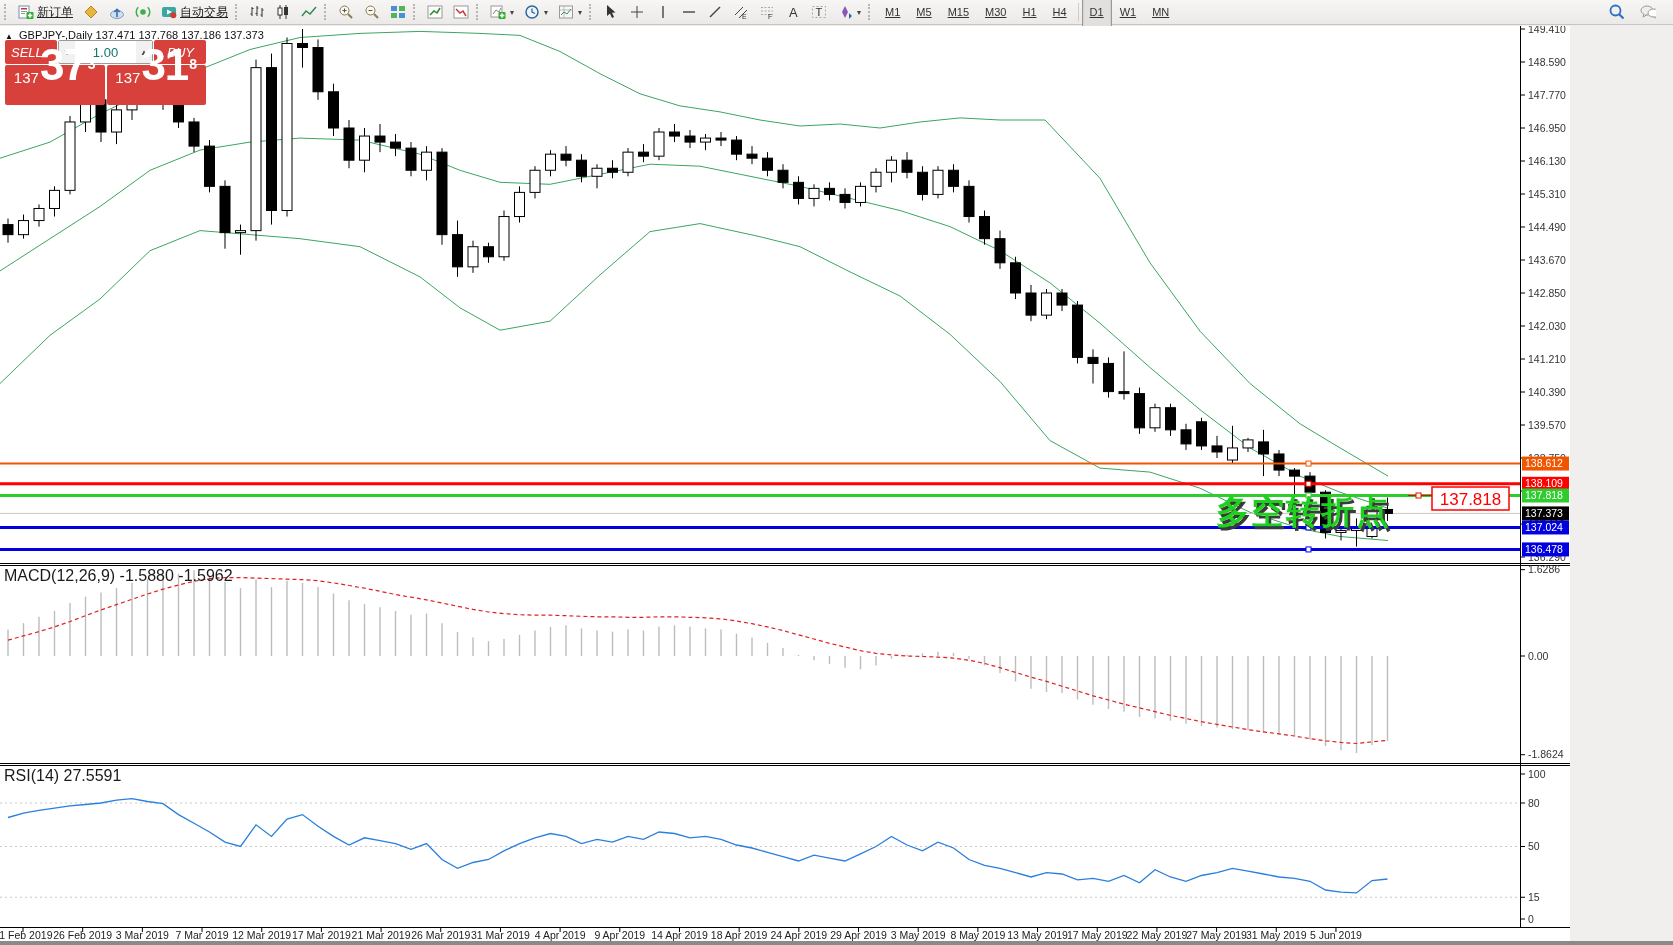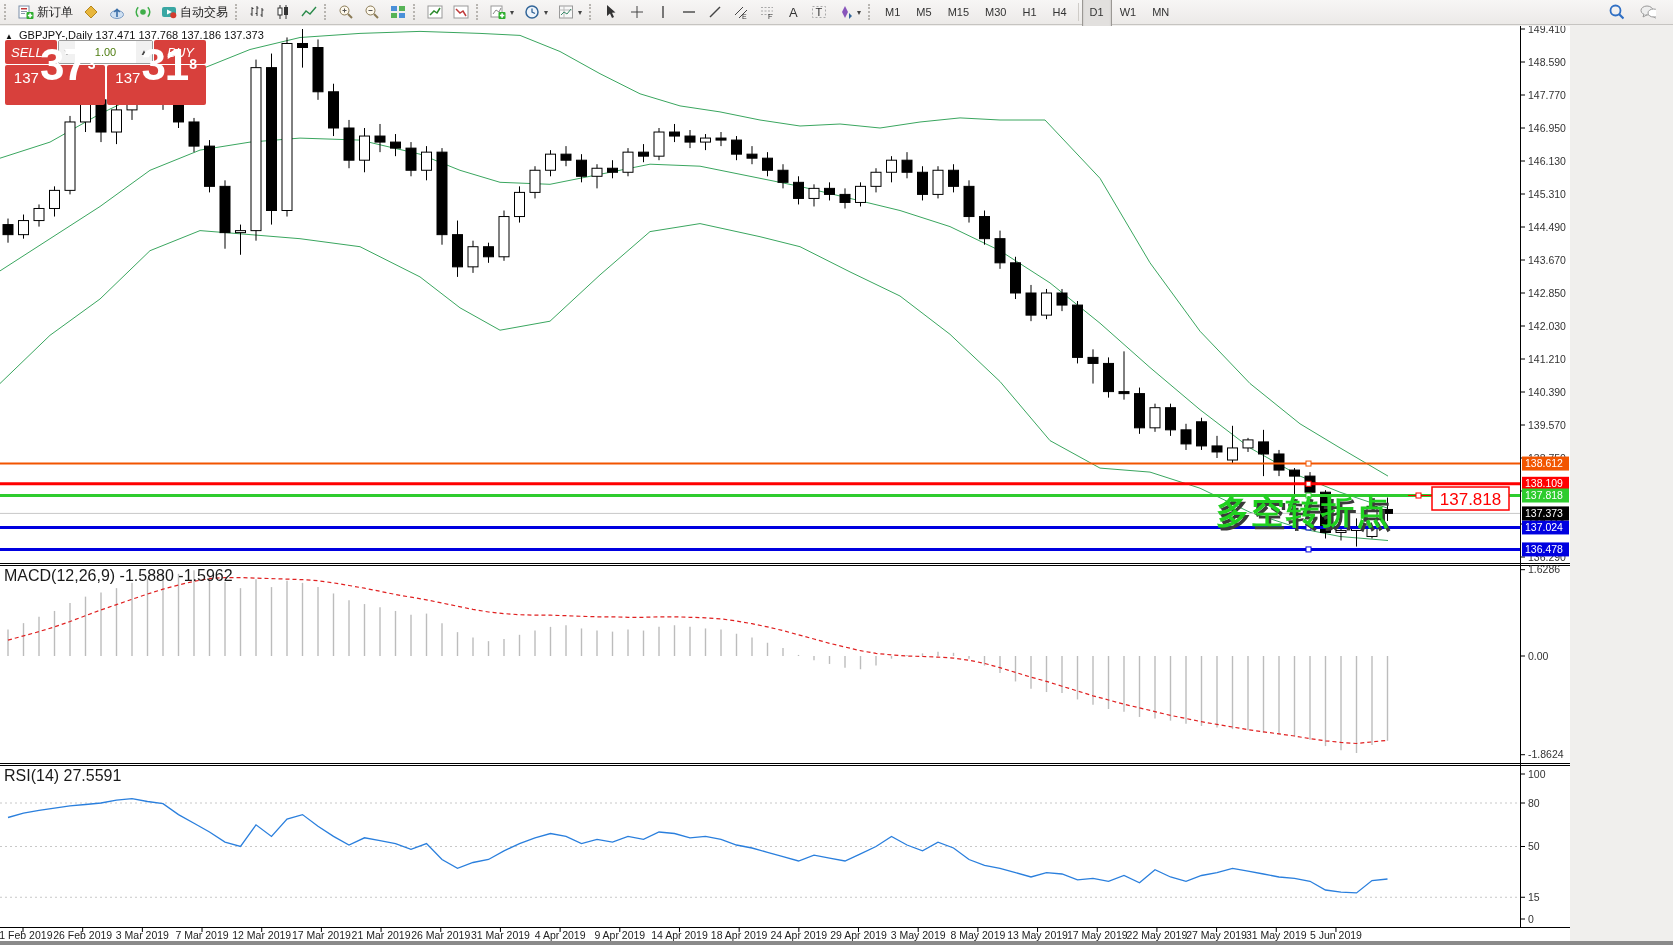--- a/index.html
+++ b/index.html
@@ -7,41 +7,41 @@
        font-family:"Liberation Sans","DejaVu Sans",sans-serif;position:relative;}
   
   .toolbar{position:absolute;left:0;top:0;width:1673px;height:25px;
      background:linear-gradient(#f7f6f5,#eceae8);border-bottom:1px solid #c6c4c1;
      display:flex;align-items:center;padding:0 2px;box-sizing:border-box;}
   .tb-group{display:flex;align-items:center;height:25px;}
   .grip{width:3px;height:16px;border-left:2px dotted #b8b5b1;margin:0 4px 0 2px;}
   .sep{width:1px;height:18px;background:#cfccc8;margin:0 3px;}
   .tbtn{display:flex;align-items:center;gap:3px;padding:2px 4px;border:1px solid transparent;
      border-radius:2px;background:transparent;cursor:default;font-size:12px;color:#222;height:18px;box-sizing:content-box;}
-  .tbtn .lbl{white-space:nowrap;font-family:"Liberation Sans",sans-serif;}
+  .tbtn .lbl{white-space:nowrap;font-family:"Liberation Sans",sans-serif;text-decoration:underline;}
   .tbtn.active{background:#e2e0de;border:1px solid #9b9894;box-shadow:inset 0 1px 2px rgba(0,0,0,.2);justify-content:flex-end;}
   .tbtn .icon{width:16px;height:16px;display:inline-flex;align-items:center;justify-content:center;font-size:13px;line-height:16px;}
   .tbtn .dd{font-size:8px;color:#444;margin-left:1px;}
   .tb-right{margin-left:auto;display:flex;align-items:center;gap:6px;padding-right:10px;}
   .tf .tbtn{padding:6px 7px;font-size:11px;color:#333;}
   
   #chartwrap{position:absolute;left:0;top:26px;width:1673px;height:919px;border-radius:27px;}
   .chart-title{position:absolute;left:5px;top:3px;font-size:11px;color:#101010;z-index:5;}
   .chart-title .tri{font-size:8px;margin-right:3px;}
   .pane-label{position:absolute;font-size:16px;color:#1a1a1a;z-index:5;}
   
   .order-panel{position:absolute;left:5px;top:14px;width:201px;z-index:6;}
   .op-row1{display:flex;height:24px;gap:1px;}
   .op-sell,.op-buy{width:52px;background:#d8403c;color:#fff;border:0;font-size:13px;
       font-family:"Liberation Sans",sans-serif;border-radius:2px;font-style:italic;}
   .op-sell{text-align:left;padding-left:6px;}
   .op-buy{text-align:right;padding-right:12px;}
   .op-stepper{flex:1;display:flex;border:1px solid #9a9a9a;background:#fff;border-radius:2px;}
   .op-stepper button{width:16px;border:0;background:#f1f1f1;color:#444;font-size:8px;padding:0;}
-  .op-vol{flex:1;border:0;text-align:center;font-size:11px;width:50px;color:#4d7c0f;
+  .op-vol{flex:1;border:0;text-align:center;font-size:13px;width:50px;color:#0f766e;
       font-family:"Liberation Sans",sans-serif;outline:none;}
   .op-row2{display:flex;gap:2px;margin-top:1px;height:40px;}
   .op-price{flex:1;background:#d8403c;color:#fff;border-radius:2px;display:flex;
       align-items:flex-end;justify-content:center;padding-bottom:18px;line-height:1;}
   .p-sm{font-size:15px;margin-right:1px;margin-bottom:2px;}
   .p-big{font-size:44px;font-weight:bold;letter-spacing:-1px;}
   .p-sup{font-size:14px;font-weight:bold;margin-bottom:16px;margin-left:1px;}
   svg text{font-family:"Liberation Sans","DejaVu Sans",sans-serif;}
 </style>
 </head>

